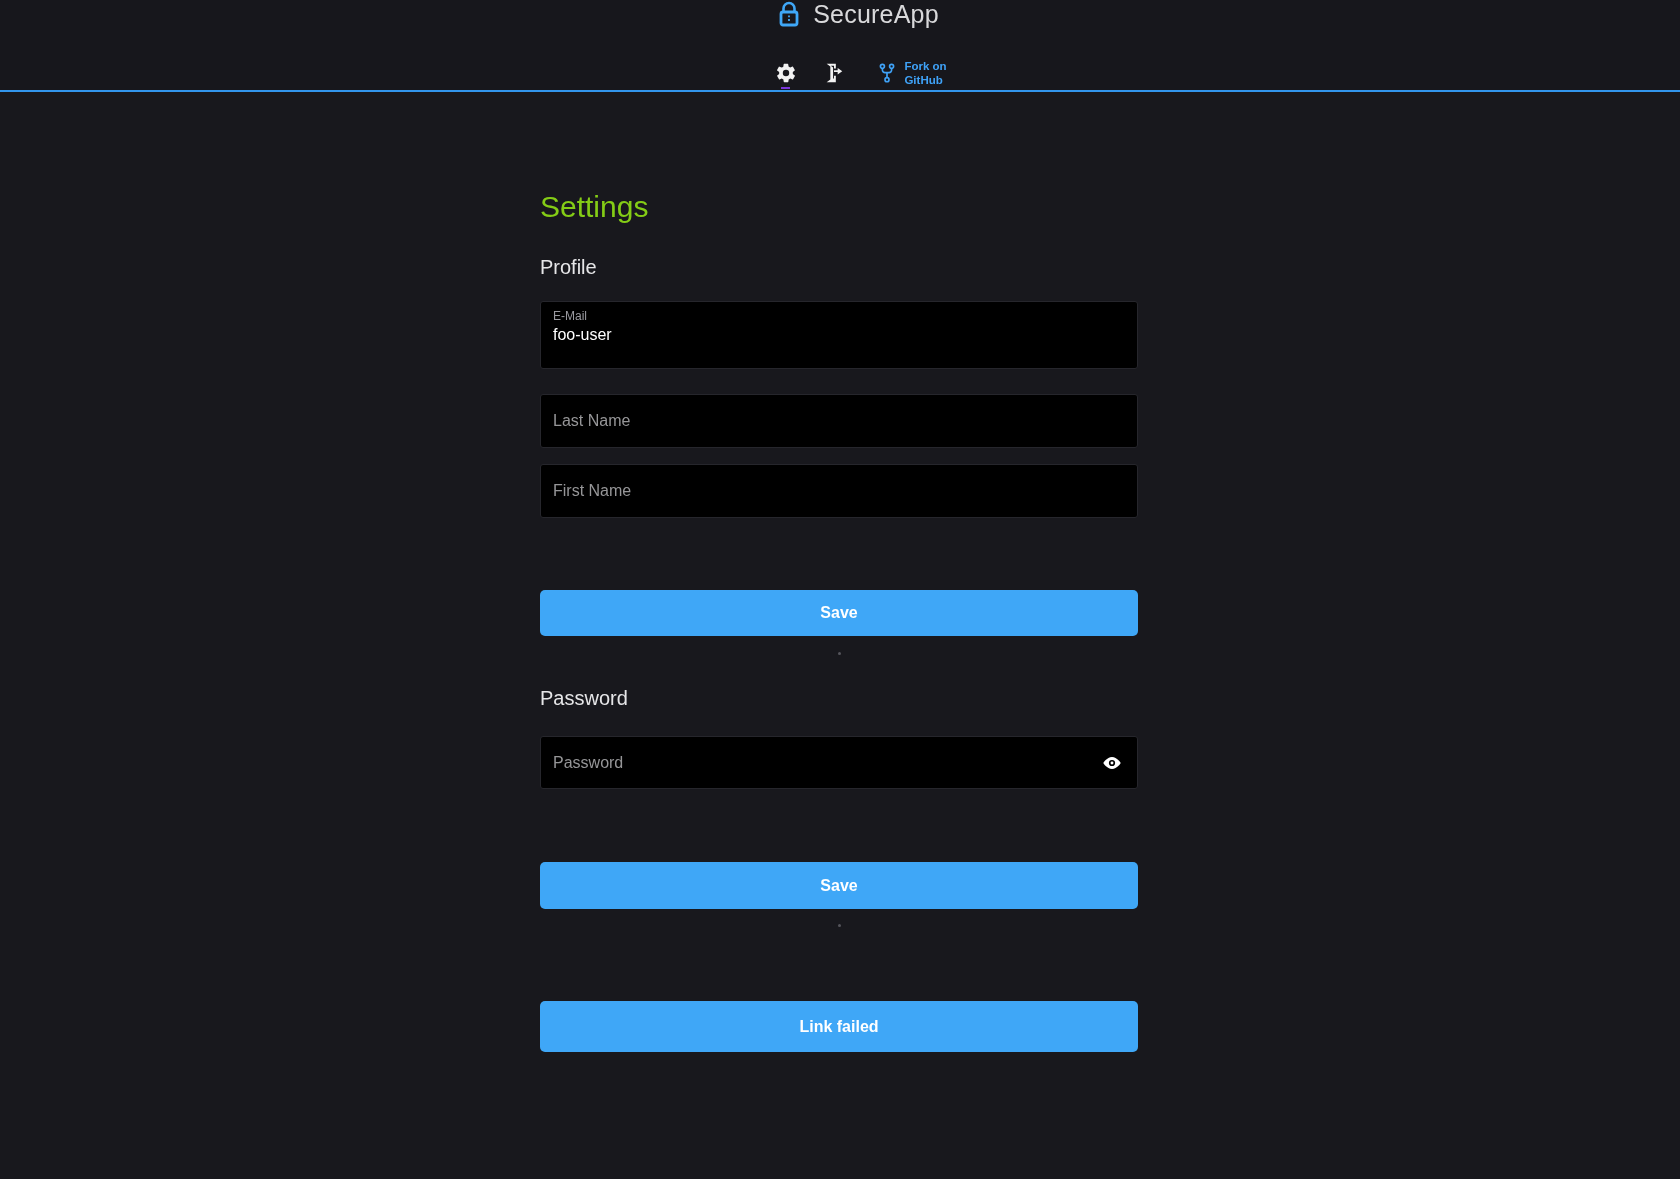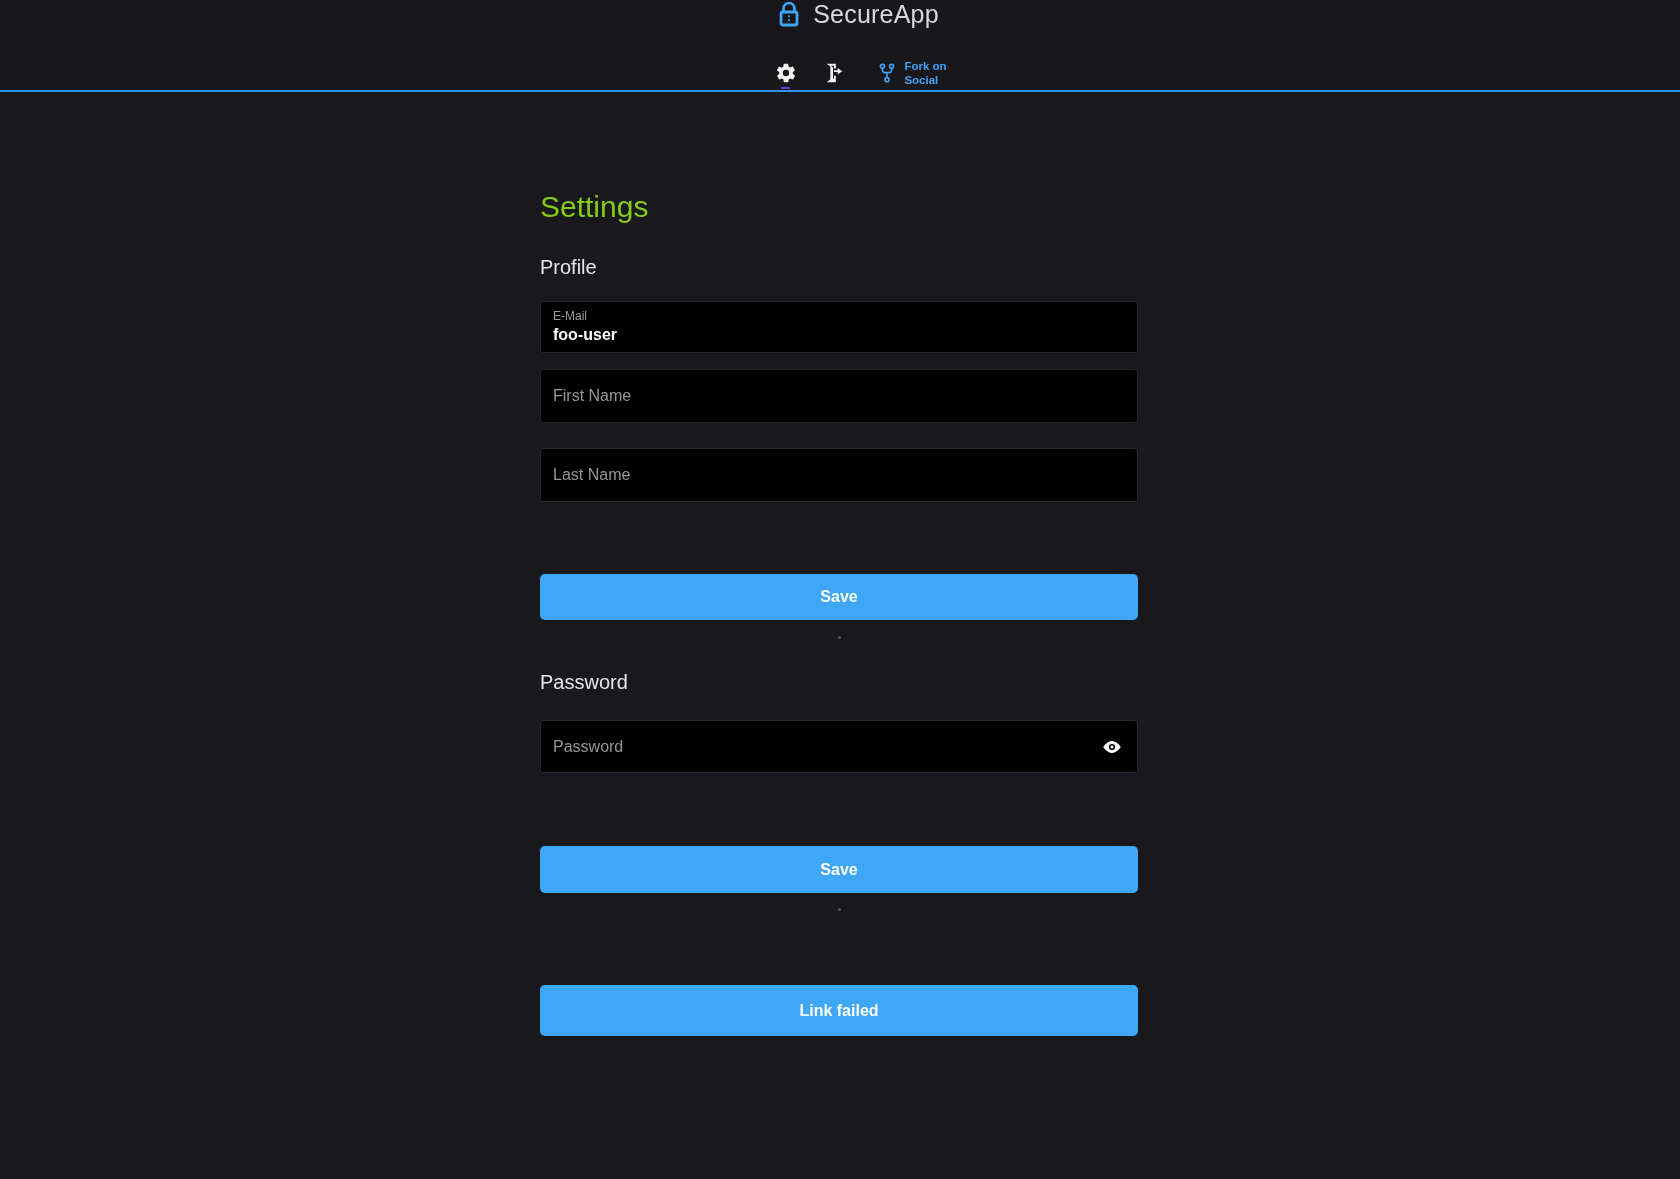--- a/index.html
+++ b/index.html
@@ -54,32 +54,32 @@
   .sec-social   { margin-top: 33px; }
 
   
   .field {
     background: #000;
     border: 1px solid #26262c;
     border-radius: 3px;
     width: 100%;
     position: relative;
   }
-  .email-field { margin-top: 22px; height: 52px; padding: 7px 12px 0 12px; }
+  .email-field { margin-top: 22px; height: 68px; padding: 7px 12px 0 12px; }
   .field-label { display: block; font-size: 12px; color: #9a9aa0; }
   .field-input {
     width: 100%;
     background: transparent;
     border: none;
     outline: none;
     color: #fff;
     font-size: 16px;
     font-family: "Liberation Sans", "DejaVu Sans", sans-serif;
   }
-  .email-field .field-input { margin-top: 3px; font-weight: 700; }
+  .email-field .field-input { margin-top: 3px; font-weight: 400; }
   .plain-field { height: 54px; display: flex; align-items: center; padding: 0 12px; }
   .plain-field .field-input { height: 100%; }
   .field-input::placeholder { color: #969698; opacity: 1; }
   .first-name-field { margin-top: 16px; }
   .last-name-field  { margin-top: 25px; }
   .password-field   { margin-top: 26px; height: 53px; padding-right: 44px; }
   .reveal-btn {
     position: absolute; right: 12px; top: 50%;
     transform: translateY(-50%);
     width: 26px; height: 26px;
@@ -153,43 +153,43 @@
       <span style="display:flex;">
         <svg width="20" height="22" viewBox="0 0 24 26" fill="none" stroke="#3fa2f7" stroke-width="2">
           <circle cx="6.5" cy="5" r="2.4"></circle>
           <circle cx="17.5" cy="5" r="2.4"></circle>
           <circle cx="12" cy="21" r="2.4"></circle>
           <path d="M6.5 7.5v2a3 3 0 0 0 3 3h5a3 3 0 0 0 3-3v-2M12 12.5v6"></path>
         </svg>
       </span>
       <span class="fork-text">
         <span>Fork on</span><br>
-        <span>Social</span>
+        <span>GitHub</span>
       </span>
     </div>
   </div>
 </header>
 
 <main class="main">
   <h1 class="page-title">Settings</h1>
 
   <h2 class="section-title sec-profile">Profile</h2>
 
   <div class="field email-field">
     <span class="field-label">E-Mail</span>
     <input class="field-input" type="text" value="foo-user" style="">
   </div>
 
 
+  <div class="field plain-field last-name-field">
+    <input class="field-input" type="text" placeholder="Last Name" style="">
+  </div>
+
   <div class="field plain-field first-name-field">
     <input class="field-input" type="text" placeholder="First Name" style="">
-  </div>
-
-  <div class="field plain-field last-name-field">
-    <input class="field-input" type="text" placeholder="Last Name" style="">
   </div>
 
   <button class="btn-primary save-profile">Save</button>
   <div class="loader-dot"></div>
 
   <h2 class="section-title sec-password">Password</h2>
 
   <div class="field plain-field password-field">
     <input class="field-input" type="password" placeholder="Password" style="">
     <span class="reveal-btn">

